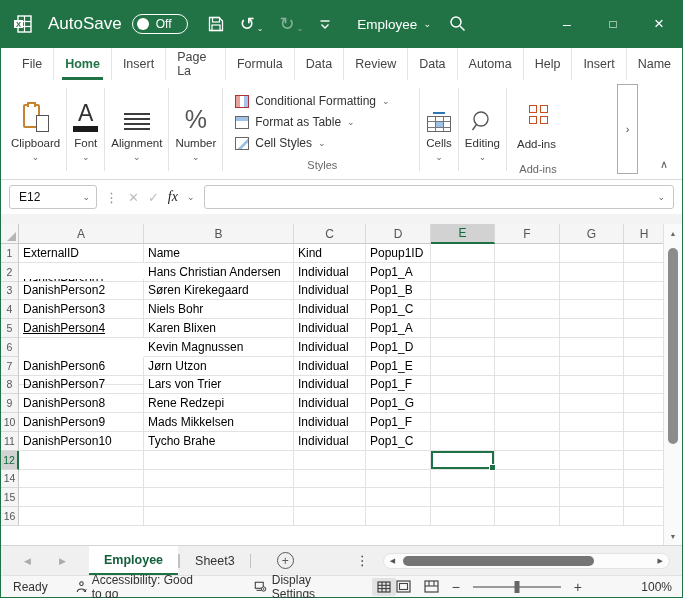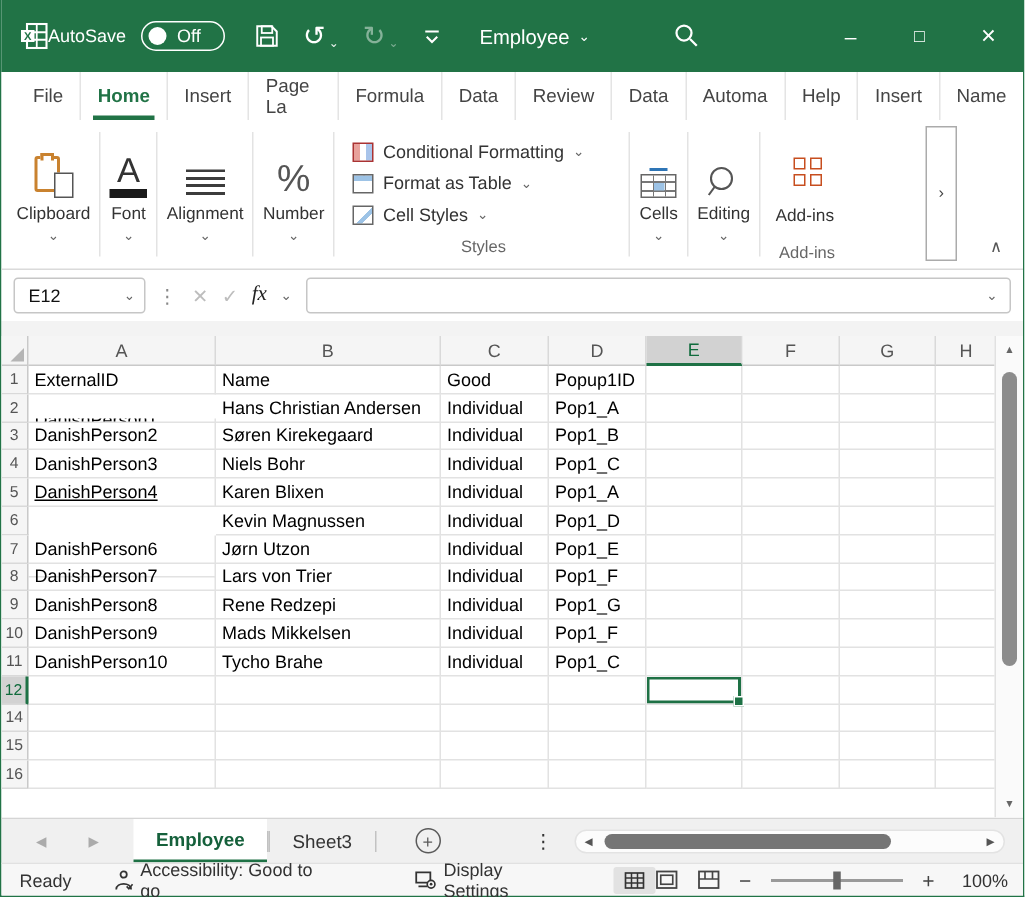--- a/index.html
+++ b/index.html
@@ -4,21 +4,21 @@
 <style>
   * { box-sizing: border-box; margin: 0; padding: 0; }
   html,body { width:683px; height:598px; overflow:hidden; }
   body { font-family:"Liberation Sans", sans-serif; font-size:12px; color:#222; background:#fff; }
   .window { width:683px; height:598px; display:flex; flex-direction:column;
             border-left:1px solid #217346; border-right:1px solid #217346; border-bottom:1px solid #217346; }
 
   
   .titlebar { height:48px; background:#217346; color:#fff; display:flex; align-items:center; flex:0 0 auto; position:relative; }
   .app-icon { margin-left:13px; display:flex; }
-  .autosave-label { margin-left:0; font-size:12px; }
+  .autosave-label { margin-left:16px; font-size:17px; }
   .toggle { margin-left:10px; width:56px; height:20px; border:1.5px solid #fff; border-radius:11px; display:flex; align-items:center; cursor:pointer; }
   .knob { width:12px; height:12px; background:#fff; border-radius:50%; margin-left:4px; }
   .toggle-state { font-size:12px; margin-left:7px; color:#fff; }
   .qat { display:flex; align-items:center; margin-left:20px; gap:16px; }
   .qat-btn { display:flex; align-items:flex-end; gap:2px; font-size:15px; line-height:1; cursor:pointer; }
   .qat-chev { font-size:8px; opacity:.9; }
   .disabled { opacity:.45; }
   .tb-title { margin-left:26px; font-size:13.5px; display:flex; align-items:center; gap:6px; cursor:pointer; }
   .tb-title .chev { font-size:9px; }
   .tb-search { position:absolute; left:448px; top:15px; cursor:pointer; }
@@ -128,21 +128,21 @@
   .sb-item { display:flex; align-items:center; gap:5px; cursor:pointer; }
   .sb-ready { margin-left:12px; }
   .sb-access { margin-left:28px; }
   .sb-display { margin-left:52px; }
   .view-btn { margin-left:28px; width:28px; height:18px; background:#E2E2E2; border-radius:2px; display:flex; align-items:center; justify-content:center; cursor:pointer; }
   .sb-right { margin-left:auto; display:flex; align-items:center; gap:13px; padding-right:10px; }
   .sb-ic { display:flex; cursor:pointer; }
   .zoom-out, .zoom-in { font-size:14px; color:#444; cursor:pointer; }
   .zoom-slider { width:88px; height:2px; background:#9A9A9A; position:relative; cursor:pointer; }
   .zthumb { position:absolute; left:50%; top:-5px; width:5px; height:12px; background:#666; transform:translateX(-50%); }
-  .zoom-val { width:36px; text-align:right; cursor:pointer; }
+  .zoom-val { width:36px; text-align:right; cursor:pointer;margin-left:41px; }
 </style>
 </head>
 <body>
 
 <div class="window">
 
   <div class="titlebar">
     <span class="app-icon">
       <svg width="18" height="18" viewBox="0 0 18 18">
         <rect x="4" y="1" width="13" height="16" fill="none" stroke="#fff" stroke-width="1.4"></rect>
@@ -348,21 +348,21 @@
           <div class="col-hdr" style="width: 65px;">F</div>
           <div class="col-hdr" style="width: 64px;">G</div>
           <div class="col-hdr" style="width: 41px;">H</div>
         </span>
     </div>
     <div class="grid-rows">
         <div class="grid-row">
           <div class="row-hdr">1</div>
           <div class="cell" style="width: 125px;">ExternalID</div>
           <div class="cell" style="width: 150px;">Name</div>
-          <div class="cell" style="width: 72px;">Good</div>
+          <div class="cell" style="width: 72px;">Kind</div>
           <div class="cell" style="width: 65px;">Popup1ID</div>
           <div class="cell" style="width: 64px;"></div>
           <div class="cell" style="width: 65px;"></div>
           <div class="cell" style="width: 64px;"></div>
           <div class="cell" style="width: 41px;"></div>
         </div>
         <div class="grid-row">
           <div class="row-hdr">2</div>
           <div class="cell" style="width: 125px; margin-top: 16px;">DanishPerson1</div>
           <div class="cell" style="width: 150px;">Hans Christian Andersen</div>

